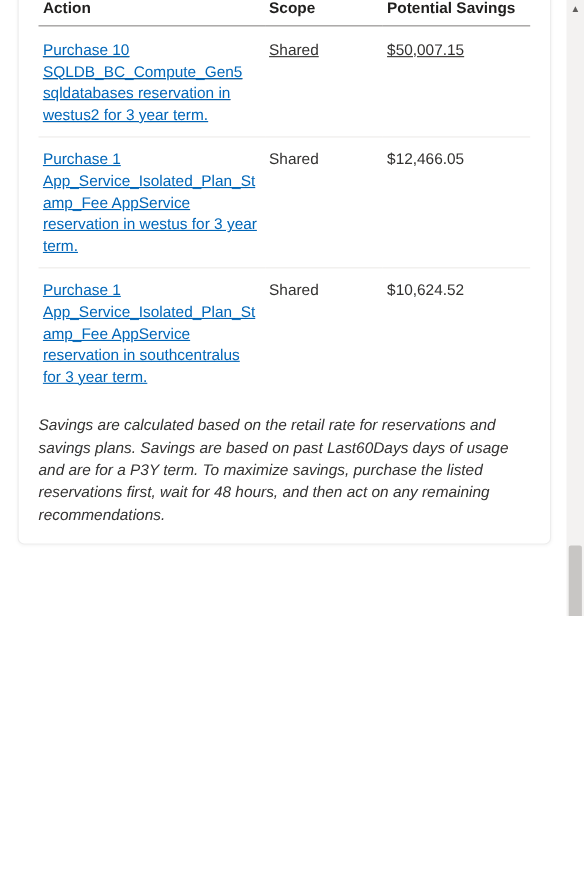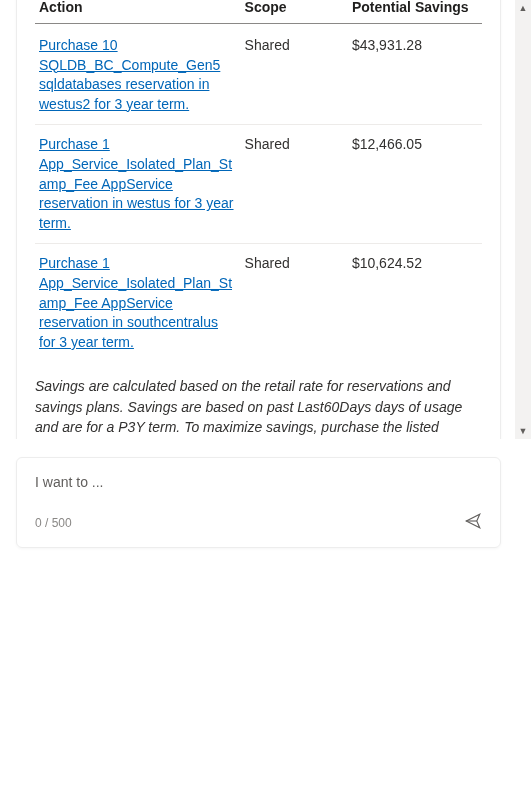--- a/index.html
+++ b/index.html
@@ -52,21 +52,21 @@
     }
     th.col-action { width: 46%; }
     th.col-scope  { width: 24%; }
     th.col-sav    { width: 30%; }
     tbody td {
       padding: 10px 4px;
       vertical-align: top;
       border-top: 1px solid #edebe9;
       line-height: 1.4;
     }
-    tbody tr:first-child td { border-top: none; padding-top: 12px; }
+    tbody tr:first-child td { border-top: none; padding-top: 12px; text-decoration: underline; }
     .action-link {
       color: #0066b8;
       text-decoration: underline;
       word-wrap: break-word;
       display: inline;
     }
     .footnote {
       margin-top: 14px;
       line-height: 1.45;
       color: #323130;
@@ -130,21 +130,21 @@
           <tr>
             <th class="col-action">Action</th>
             <th class="col-scope">Scope</th>
             <th class="col-sav">Potential Savings</th>
           </tr>
         </thead>
         <tbody>
           <tr>
             <td><a href="#" class="action-link">Purchase 10 SQLDB_BC_Compute_Gen5 sqldatabases reservation in westus2 for 3 year term.</a></td>
             <td>Shared</td>
-            <td>$43,931.28</td>
+            <td>$50,007.15</td>
           </tr>
           <tr>
             <td><a href="#" class="action-link">Purchase 1 App_Service_Isolated_Plan_Stamp_Fee AppService reservation in westus for 3 year term.</a></td>
             <td>Shared</td>
             <td>$12,466.05</td>
           </tr>
           <tr>
             <td><a href="#" class="action-link">Purchase 1 App_Service_Isolated_Plan_Stamp_Fee AppService reservation in southcentralus for 3 year term.</a></td>
             <td>Shared</td>
             <td>$10,624.52</td>
@@ -159,25 +159,13 @@
     <div class="scrollbar">
       <div class="sb-arrow">▲</div>
       <div class="sb-track">
         <div class="sb-thumb" style="top:480px; height:100px;"></div>
       </div>
       <div class="sb-arrow">▼</div>
     </div>
 
   </div>
 
-  <div class="input-card">
-    <input class="field" type="text" placeholder="I want to ..." style="">
-    <div class="input-bottom">
-      <span>0 / 500</span>
-      <span class="send-icon">
-        <svg viewBox="0 0 24 24">
-            <path d="M3 12l18-9-4 9 4 9-18-9z"></path>
-            <path d="M3 12h14"></path>
-          </svg>
-      </span>
-    </div>
-  </div>
 </div>
 
 </body></html>

